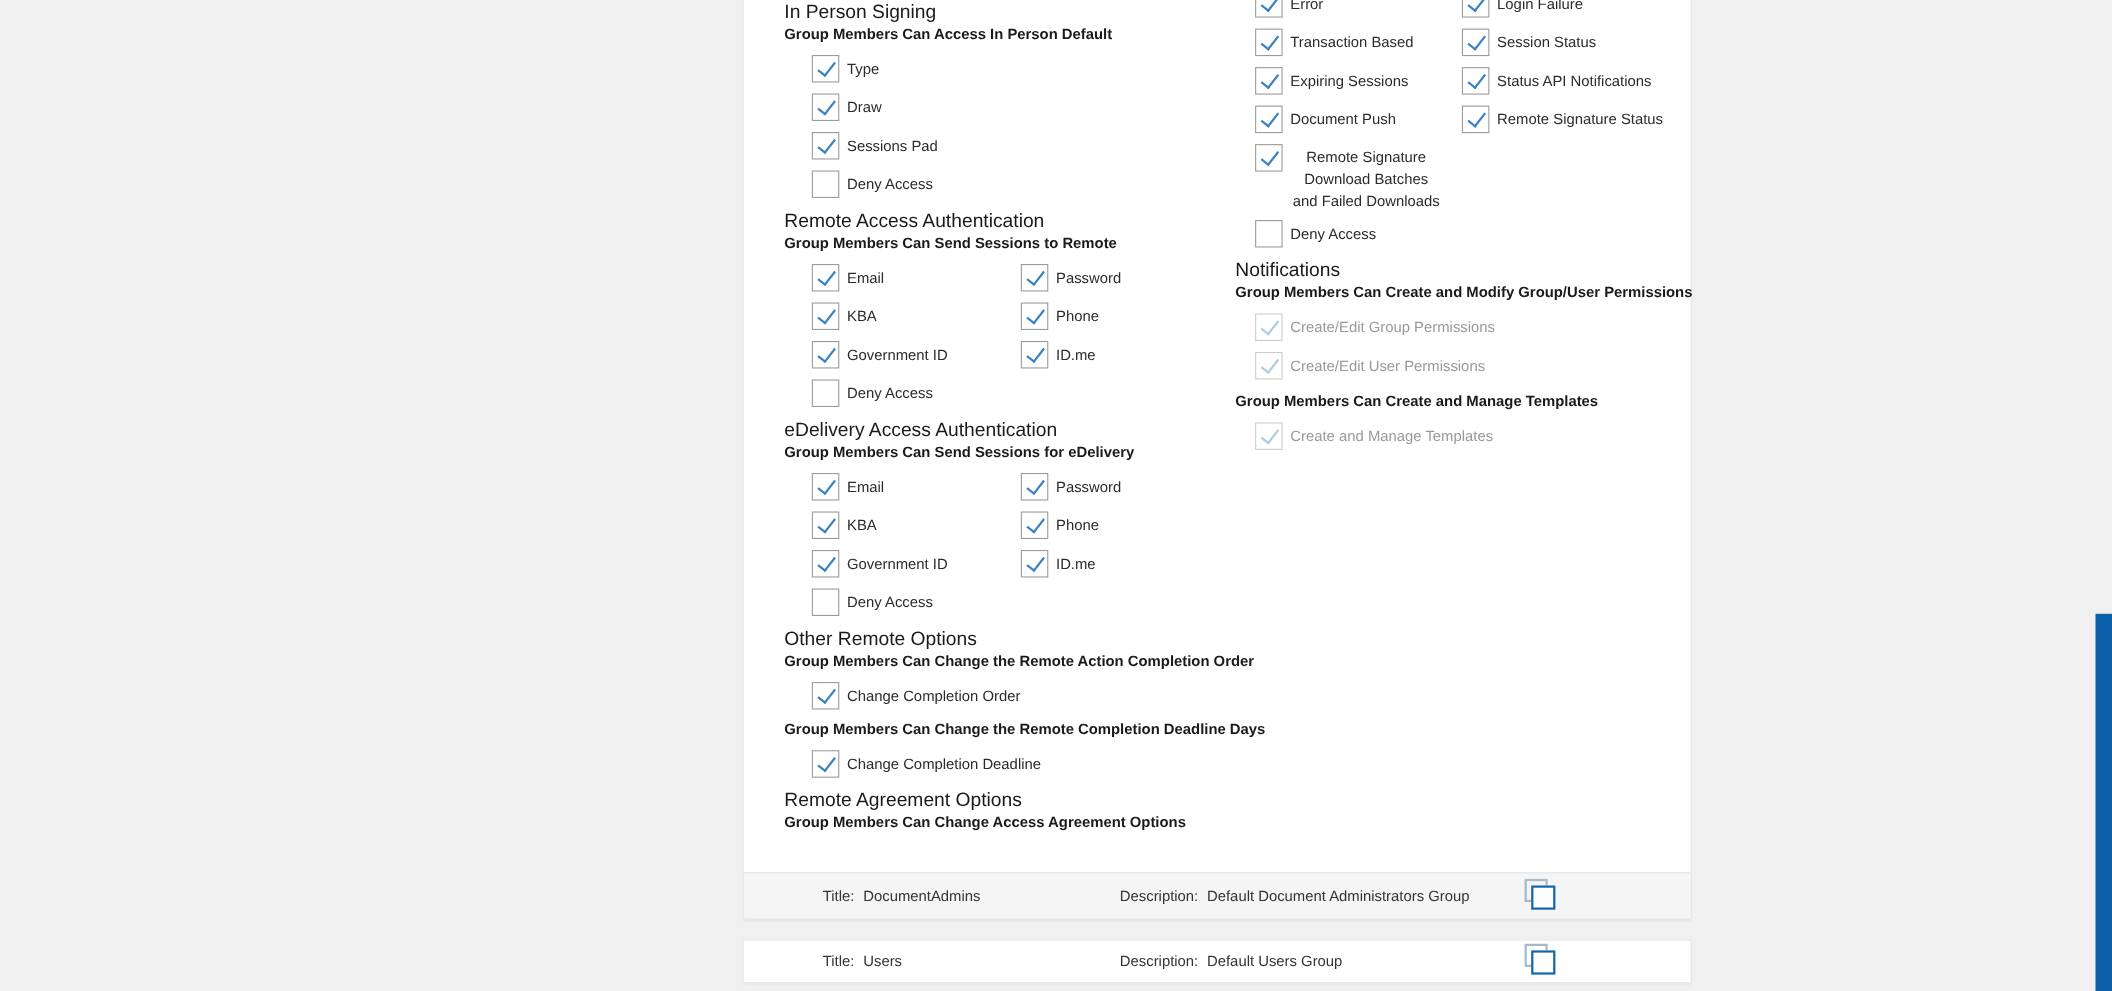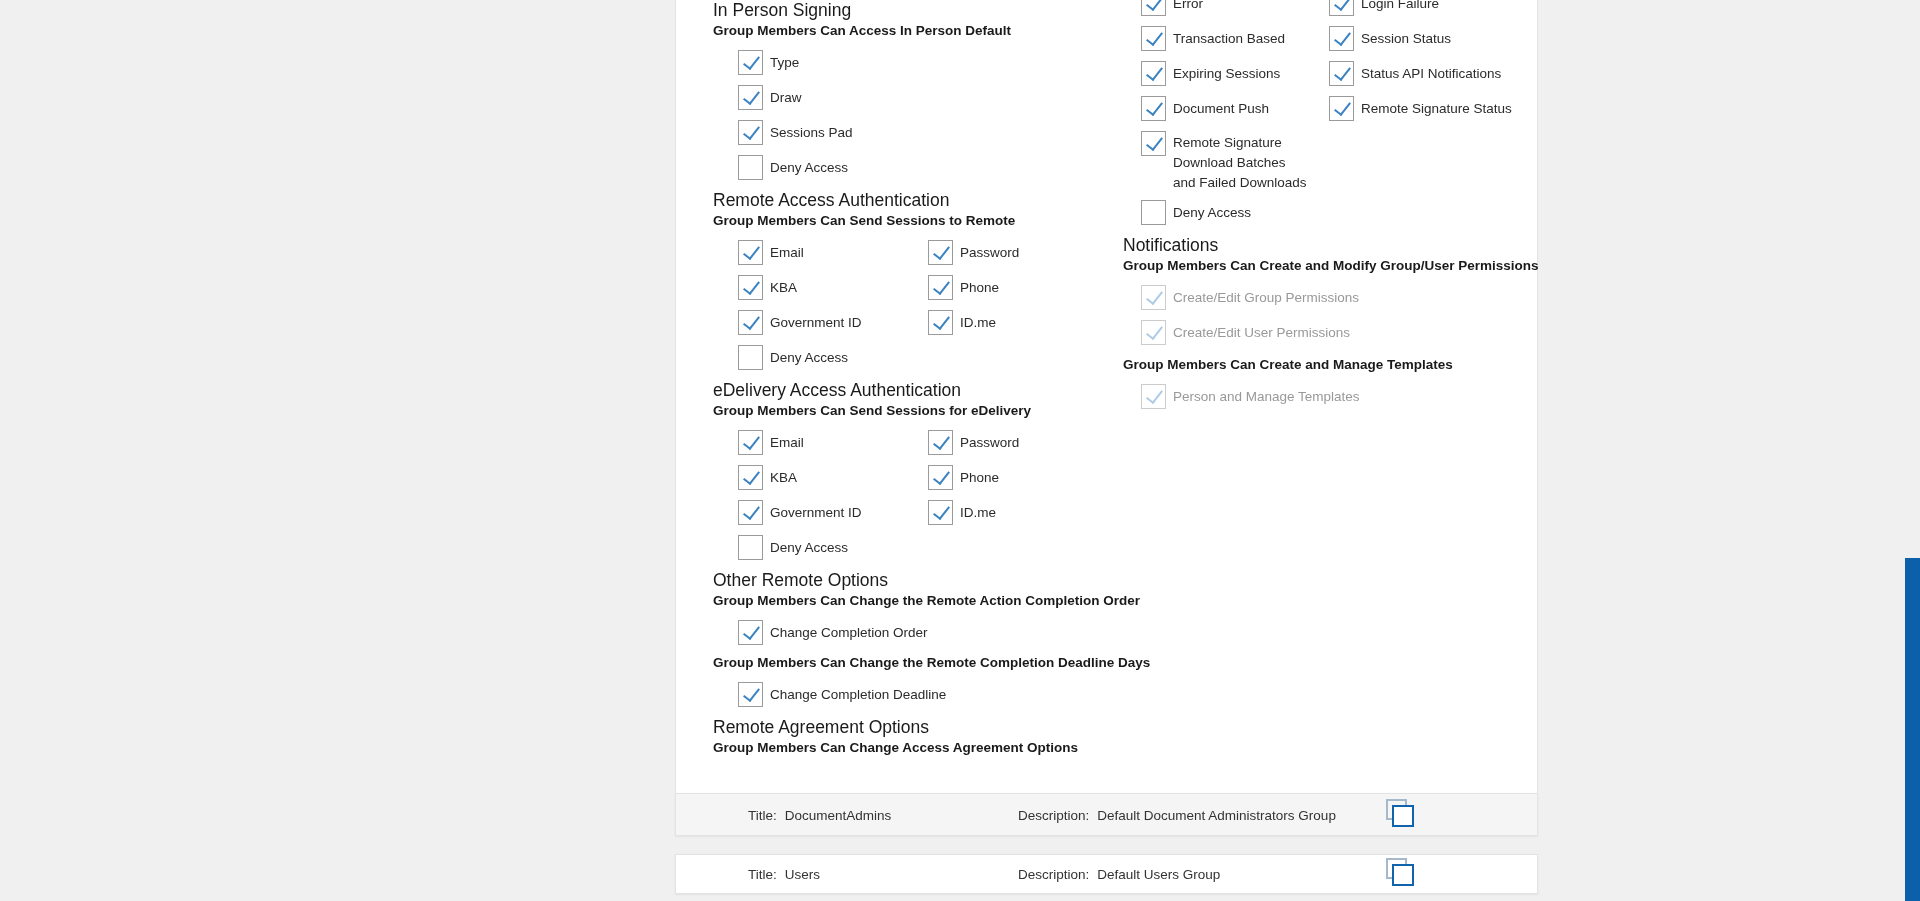--- a/index.html
+++ b/index.html
@@ -20,21 +20,21 @@
     margin:9px 0 3px 0; white-space:nowrap; line-height:20px;
   }
   .col-left > .sec-title:first-child { margin-top:0; }
   .sub {
     font-size:13.5px; font-weight:bold; color:#1a1a1a;
     margin:0 0 12px 0; white-space:nowrap; line-height:15px;
   }
   .sub.mt { margin-top:12px; }
 
   .rows   { margin-left:25px; }
-  .rows-r { margin-left:18px; }
+  .rows-r { margin-left:18px;text-align:center; }
   .grid2   { display:grid; grid-template-columns:190px auto; margin-left:25px; }
   .grid2-r { display:grid; grid-template-columns:188px auto; margin-left:18px; }
 
   .cb-row { display:flex; align-items:center; height:25px; margin-bottom:10px; }
   .cb-row.multi { height:auto; align-items:flex-start; margin-bottom:7px; }
   .cb {
     flex:none; width:25px; height:25px; background:#fff;
     border:1px solid #9b9b9b; position:relative; cursor:pointer;
   }
   .cb.on::after {
@@ -257,21 +257,21 @@
         </div>
         <div class="cb-row">
           <span class="cb on dis"></span>
           <span class="cb-label dis">Create/Edit User Permissions</span>
         </div>
       </div>
       <div class="sub mt">Group Members Can Create and Manage Templates</div>
       <div class="rows-r">
         <div class="cb-row">
           <span class="cb on dis"></span>
-          <span class="cb-label dis">Person and Manage Templates</span>
+          <span class="cb-label dis">Create and Manage Templates</span>
         </div>
       </div>
     </div>
   </div>
 
   <div class="card card-1 alt">
     <span class="card-field f-title">
       <span class="f-label">Title:</span><span>DocumentAdmins</span>
     </span>
     <span class="card-field f-desc">

